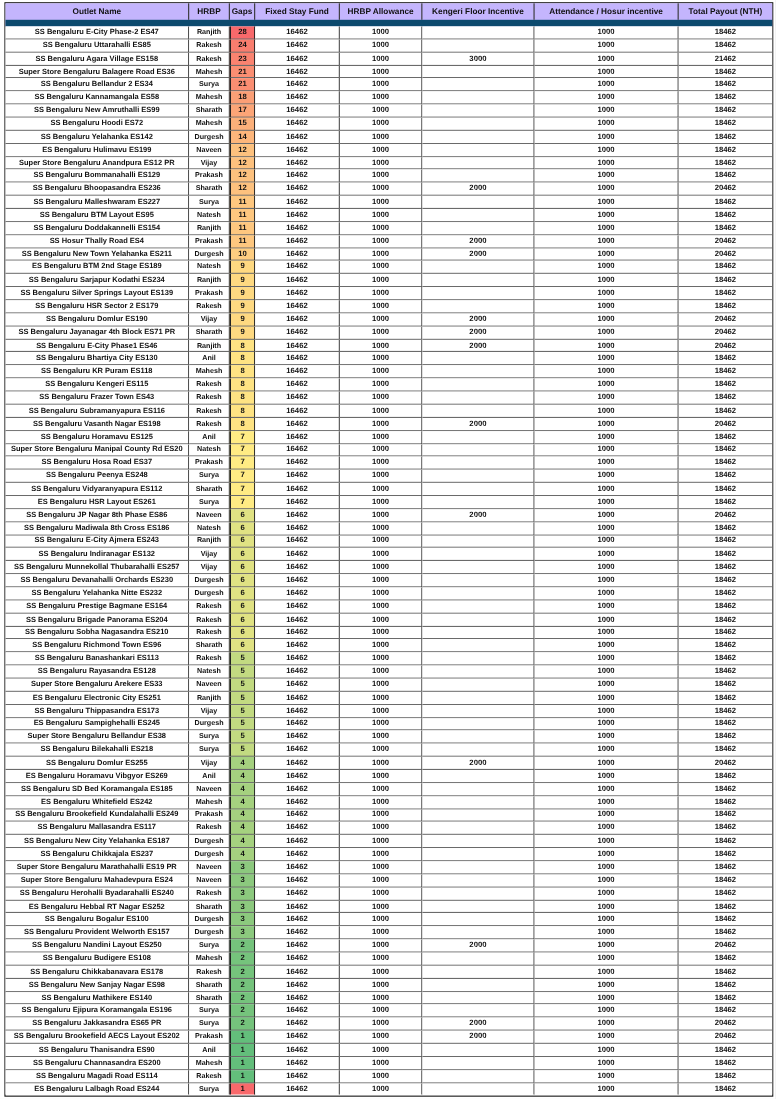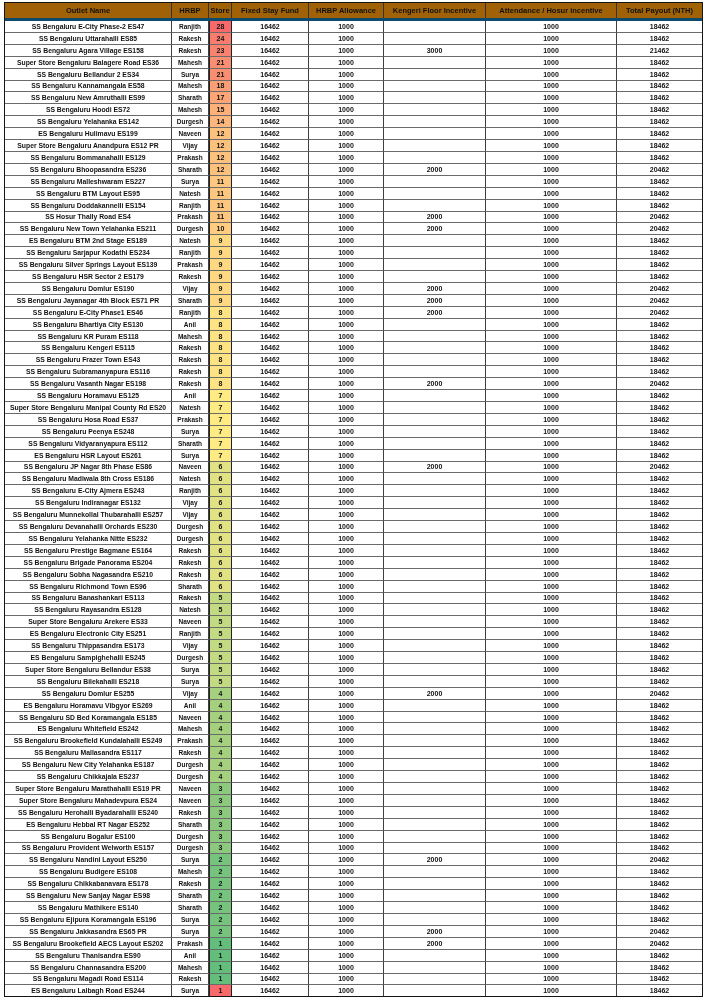--- a/index.html
+++ b/index.html
@@ -4,21 +4,21 @@
 <style>
   html,body{margin:0;padding:0;background:#e9e9e9;}
   .stage{position:relative;width:705px;height:999px;background:#fff;overflow:hidden;
          font-family:"Liberation Sans","DejaVu Sans",sans-serif;color:#111;}
   .sheet{position:absolute;left:4px;top:2px;width:699px;height:995px;
          border:1.5px solid #151515;box-sizing:border-box;display:flex;flex-direction:column;}
   .title{height:13px;flex:0 0 13px;background:#F6E3A1;border-bottom:1px solid #222;
          display:flex;align-items:center;justify-content:center;
          font-size:10px;font-weight:700;}
   .hrow,.row{display:grid;grid-template-columns:167px 37px 23px 77px 75px 102px 131px auto;}
-  .hrow{height:15px;flex:0 0 15px;background:#a16207;border-bottom:3px solid #0c4a6e;}
+  .hrow{height:15px;flex:0 0 15px;background:#c4b5fd;border-bottom:6px solid #0c4a6e;}
   .hcell{display:flex;align-items:center;justify-content:center;font-size:7.5px;font-weight:700;
          border-right:1px solid #333;overflow:hidden;white-space:nowrap;box-sizing:border-box;}
   .hcell:last-child{border-right:none;}
   .tbody{flex:1 1 auto;display:flex;flex-direction:column;}
   .row{flex:1 1 auto;}
   .cell{display:flex;align-items:center;justify-content:center;
         font-size:7px;font-weight:700;border-right:1px solid #3f3f3f;border-bottom:1px solid #6a6a6a;
         overflow:hidden;white-space:nowrap;box-sizing:border-box;background:#fff;}
   .cell:last-child{border-right:none;}
   .row:last-child .cell{border-bottom:none;}
@@ -35,21 +35,21 @@
           color:rgba(255,255,255,0.2);-webkit-text-stroke:1px rgba(255,255,255,0.7);}
 </style>
 </head>
 <body>
 
 <div class="stage">
   <div class="sheet">
     <div class="hrow">
       <div class="hcell">Outlet Name</div>
       <div class="hcell">HRBP</div>
-      <div class="hcell">Store</div>
+      <div class="hcell">Gaps</div>
       <div class="hcell">Fixed Stay Fund</div>
       <div class="hcell">HRBP Allowance</div>
       <div class="hcell">Kengeri Floor Incentive</div>
       <div class="hcell">Attendance / Hosur incentive</div>
       <div class="hcell">Total Payout (NTH)</div>
     </div>
     <div class="tbody">
   <div class="row">
     <div class="cell c-outlet">SS Bengaluru E-City Phase-2 ES47</div>
     <div class="cell c-hrbp">Ranjith</div>

